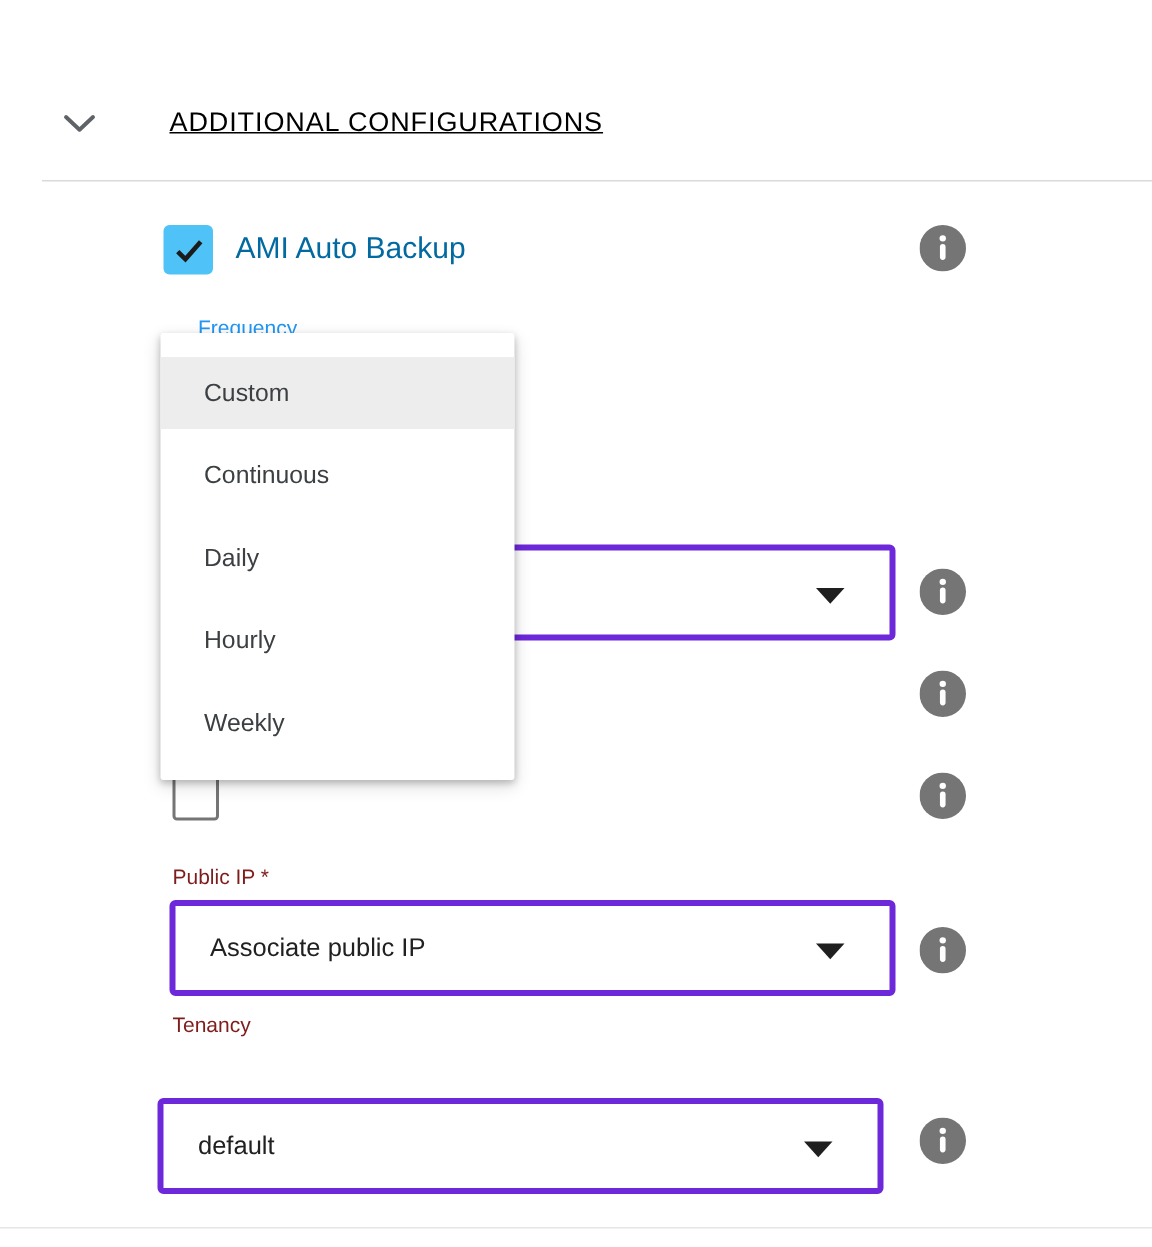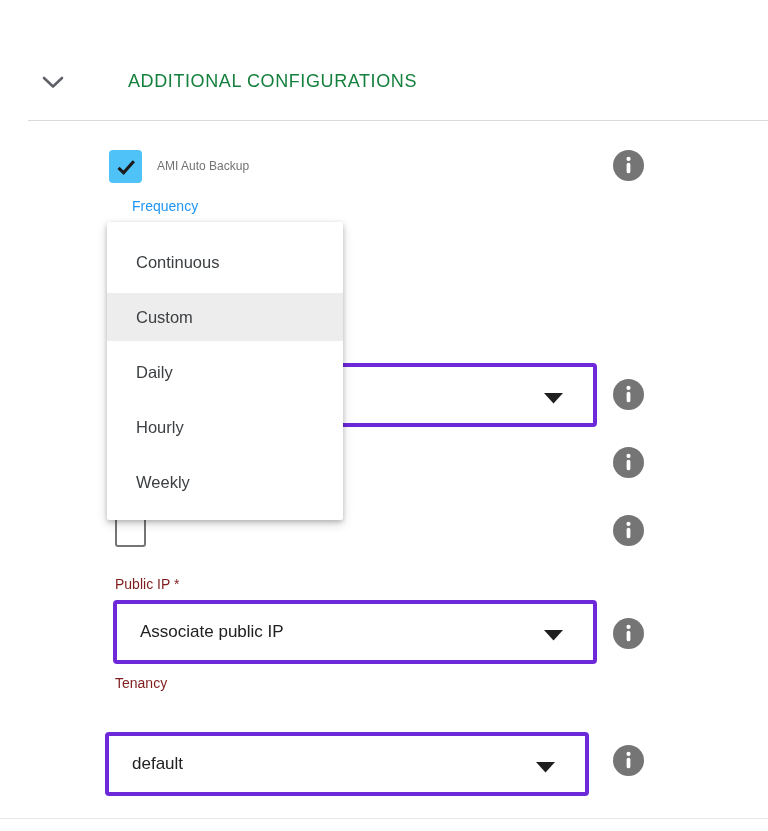--- a/index.html
+++ b/index.html
@@ -14,42 +14,42 @@
   }
   .abs { position: absolute; }
 
   
   .collapse-btn {
     left: 36px; top: 68px; width: 34px; height: 28px;
     display: flex; align-items: center; justify-content: center;
     cursor: pointer; background: transparent; border: none;
   }
   .section-title {
-    left: 128px; top: 71px;
-    font-size: 18px; color: #15803d; letter-spacing: 0.6px;
-    font-weight: 400; white-space: nowrap;
+    left: 113px; top: 71px;
+    font-size: 18px; color: #000000; letter-spacing: 0.6px;
+    font-weight: 400; white-space: nowrap; text-decoration: underline;
   }
   .divider-top { left: 28px; top: 120px; width: 740px; height: 1px; background: #d9d9de; }
   .divider-bottom { left: 0; top: 818px; width: 768px; height: 1px; background: #e5e5ea; }
 
   
   .checkbox {
     width: 33px; height: 33px; border-radius: 4px;
     display: flex; align-items: center; justify-content: center;
     cursor: pointer;
   }
   .checkbox.checked { background: #4FC3F7; }
   .checkbox .checkmark { display: none; }
   .checkbox.checked .checkmark { display: block; }
   .checkbox.unchecked {
     width: 31px; height: 31px;
     background: #ffffff; border: 2px solid #757575; border-radius: 3px;
   }
   .checkbox-label {
-    font-size: 12px; color: #737373; white-space: nowrap; line-height: 20px;
+    font-size: 20px; color: #0369a1; white-space: nowrap; line-height: 20px;
   }
 
   
   .field-label {
     font-size: 14px; color: #7f1d1d; white-space: nowrap; line-height: 14px;
   }
   .field-label.focused { color: #2196F3; }
 
   
   .select-box {
@@ -117,21 +117,21 @@
   <button class="abs info-btn" style="left:613px; top:150px;">
     <span style="display:flex;">
       <svg width="31" height="31" viewBox="0 0 24 24">
         <circle cx="12" cy="12" r="12" fill="#757575"></circle>
         <circle cx="12" cy="6.9" r="1.65" fill="#ffffff"></circle>
         <rect x="10.55" y="9.8" width="2.9" height="8.2" rx="1.45" fill="#ffffff"></rect>
       </svg>
     </span>
   </button>
 
-  <div class="abs field-label focused" style="left:132px; top:199px;">Frequency</div>
+  <div class="abs field-label focused" style="left:132px; top:211px;">Frequency</div>
 
   <div class="abs select-box" style="left:113px; top:363px;">
     <span class="select-arrow">
       <svg width="21" height="12" viewBox="0 0 21 12">
           <path d="M1 1 L20 1 L10.5 11.5 Z" fill="#1f1f1f"></path>
         </svg>
     </span>
   </div>
   <button class="abs info-btn" style="left:613px; top:379px;">
     <span style="display:flex;">
@@ -200,20 +200,20 @@
         <circle cx="12" cy="12" r="12" fill="#757575"></circle>
         <circle cx="12" cy="6.9" r="1.65" fill="#ffffff"></circle>
         <rect x="10.55" y="9.8" width="2.9" height="8.2" rx="1.45" fill="#ffffff"></rect>
       </svg>
     </span>
   </button>
 
   <div class="abs divider-bottom"></div>
 
   <div class="abs menu">
+      <div class="menu-item highlighted">Custom</div>
       <div class="menu-item">Continuous</div>
-      <div class="menu-item highlighted">Custom</div>
       <div class="menu-item">Daily</div>
       <div class="menu-item">Hourly</div>
       <div class="menu-item">Weekly</div>
     </div>
 
 </div>
 
 </body></html>

